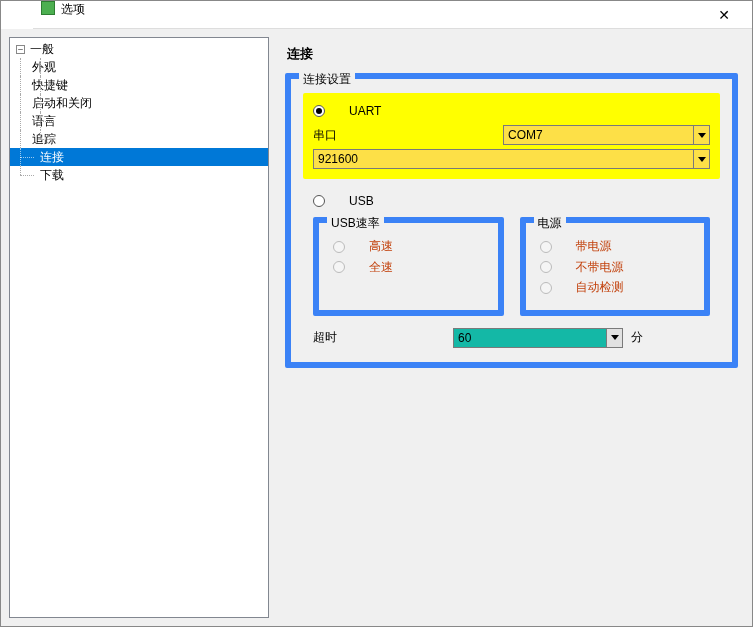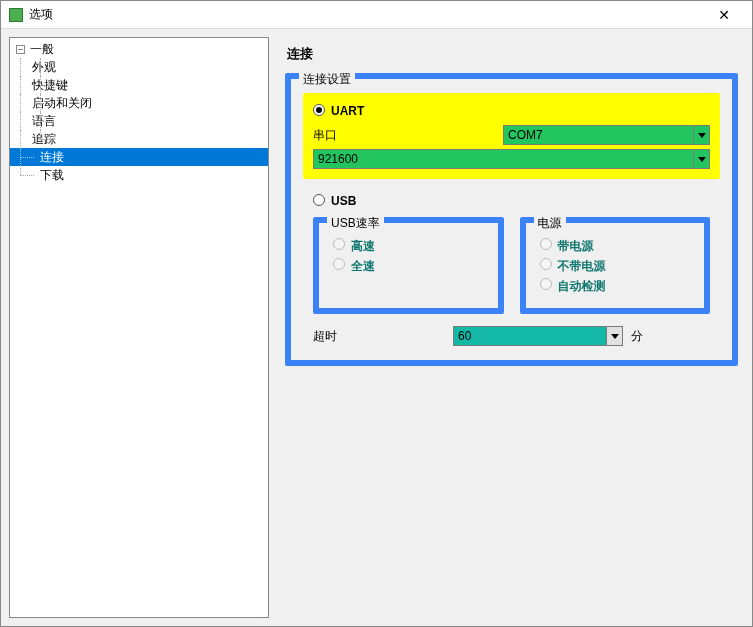--- a/index.html
+++ b/index.html
@@ -11,22 +11,22 @@
     width: 753px;
     height: 627px;
     overflow: hidden;
   }
   .window { width: 753px; height: 627px; display: flex; flex-direction: column; border: 1px solid #888; }
   .titlebar {
     height: 28px;
     background: #fff;
     border-bottom: 1px solid #ddd;
     display: flex;
-    align-items: center;
     padding: 0 8px;
+    margin-left: 32px;
   }
   .titlebar .app-icon {
     width: 14px; height: 14px;
     background: #4caf50;
     border: 1px solid #2e7d32;
     margin-right: 6px;
   }
   .titlebar .title { flex: 1; font-size: 12px; color: #000; }
   .titlebar .close-btn {
     width: 40px; height: 100%;
@@ -125,38 +125,38 @@
     padding: 0 4px;
     font-size: 12px;
   }
 
   .uart-block {
     background: #ffff00;
     padding: 6px 10px 8px 10px;
     border-radius: 2px;
   }
   .radio-row, .field-row { display: flex; align-items: center; height: 24px; }
-  .radio { display: inline-flex; gap: 6px; cursor: default; font-weight: bold; }
+  .radio { display: inline-flex; align-items: center; gap: 24px; cursor: default; }
   .radio .dot {
     width: 12px; height: 12px; border: 1px solid #555; border-radius: 50%;
     display: inline-flex; align-items: center; justify-content: center;
     background: #fff;
   }
   .radio.checked .dot::after {
     content: ""; width: 6px; height: 6px; border-radius: 50%; background: #000;
   }
-  .radio.disabled { color: #0f766e; }
+  .radio.disabled { color: #c2410c; }
   .radio.disabled .dot { border-color: #bbb; background: #f5f5f5; }
 
   .field-label { width: 190px; }
   .combo {
     flex: 1;
     height: 20px;
     border: 1px solid #7a7a7a;
-    background: #22c55e;
+    background: #fde047;
     display: flex; align-items: center;
     padding: 0 4px;
     position: relative;
     font-size: 12px;
   }
   .combo .arrow {
     position: absolute; right: 0; top: 0; bottom: 0;
     width: 16px;
     border-left: 1px solid #7a7a7a;
     display: flex; align-items: center; justify-content: center;

